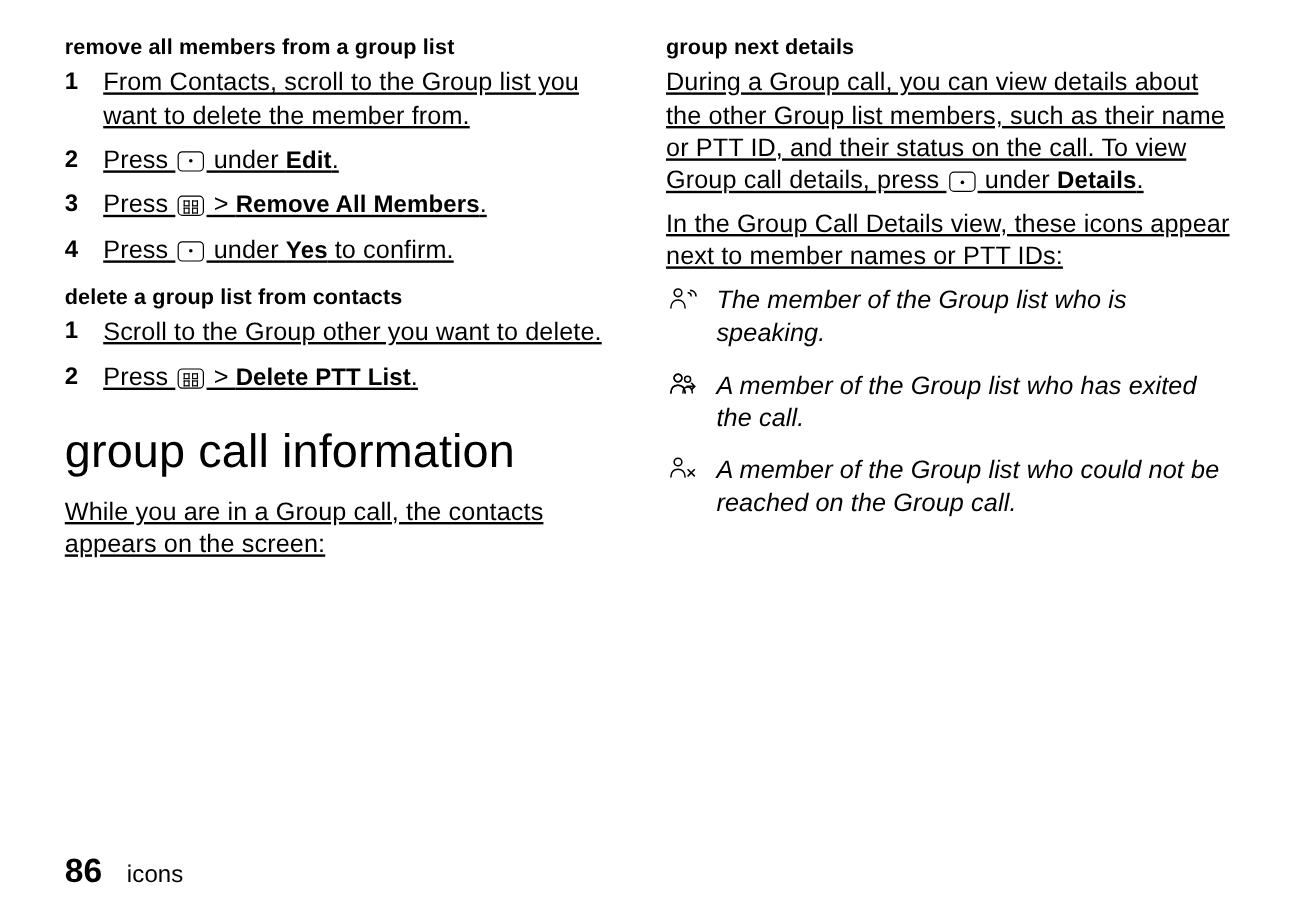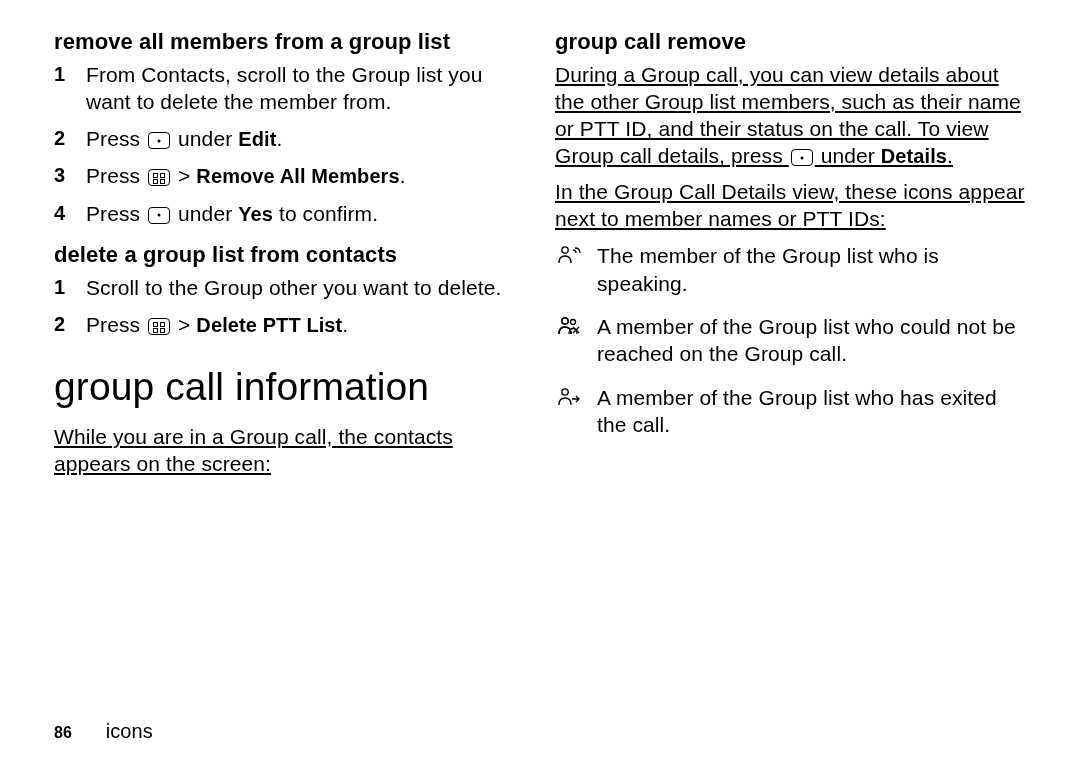--- a/index.html
+++ b/index.html
@@ -25,21 +25,21 @@
   }
   .cols {
     display: flex;
     gap: 30px;
   }
   .col {
     flex: 1 1 0;
     min-width: 0;
   }
   h3.sub {
-    font-size: 22px;
+    font-size: 18px;
     font-weight: 700;
     margin: 0 0 4px 0;
     font-stretch: normal;
   }
   h2.section {
     font-size: 39px;
     font-weight: 400;
     margin: 24px 0 10px 0;
   }
   p.flow {
@@ -50,20 +50,21 @@
     list-style: none;
     margin: 2px 0 14px 0;
     padding: 0;
     counter-reset: st;
   }
   ol.steps > li {
     counter-increment: st;
     padding-left: 32px;
     position: relative;
     margin: 4px 0 10px 0;
+    text-decoration: underline;
   }
   ol.steps > li::before {
     content: counter(st);
     position: absolute;
     left: 0;
     top: 0;
     font-weight: 700;
     font-family: Arial, sans-serif;
     font-stretch: condensed;
     font-size: 20px;
@@ -152,20 +153,21 @@
     display: inline-block;
     width: 26px;
     height: 20px;
     vertical-align: -3px;
   }
   .micon svg { width: 26px; height: 20px; }
   ul.icons {
     list-style: none;
     margin: 10px 0 0 0;
     padding: 0;
+    font-style: italic;
   }
   ul.icons > li {
     position: relative;
     padding-left: 42px;
     margin: 6px 0 16px 0;
   }
   ul.icons > li .micon {
     position: absolute;
     left: 2px;
     top: 1px;
@@ -174,21 +176,21 @@
   .footer {
     position: absolute;
     left: 54px;
     bottom: 22px;
     font-size: 20px;
   }
   .footer .pn {
     font-weight: 700;
     font-family: Arial, sans-serif;
     font-stretch: condensed;
-    font-size: 16px;
+    font-size: 28px;
     display: inline-block;
     width: 46px;
   }
 </style>
 </head>
 <body>
 
 <div class="page">
   <div class="cols">
 
@@ -214,21 +216,21 @@
         <li>
           <span>Press </span><span class="key key-menu"></span><span> &gt; </span><span class="bold-cond">Delete PTT List</span><span>.</span>
         </li>
       </ol>
 
       <h2 class="section">group call information</h2>
       <p class="flow">While you are in a Group call, the contacts appears on the screen:</p>
     </div>
 
     <div class="col">
-      <h3 class="sub">group call remove</h3>
+      <h3 class="sub">group next details</h3>
       <p class="flow">
         <span>During a Group call, you can view details about the other Group list members, such as their name or PTT ID, and their status on the call. To view Group call details, press </span><span class="key key-dot"></span><span> under </span><span class="bold-cond">Details</span><span>.</span>
       </p>
       <p class="flow">In the Group Call Details view, these icons appear next to member names or PTT IDs:</p>
 
       <ul class="icons">
         <li>
           <span class="micon">
             <svg viewBox="0 0 26 20">
                 <g fill="none" stroke="#000" stroke-width="1.3">
@@ -252,37 +254,37 @@
             </g>
               </svg>
           </span>
         </li>
         <li>
           <span class="micon">
             <svg viewBox="0 0 26 20">
                 <g fill="none" stroke="#000" stroke-width="1.3">
               <circle cx="8" cy="6" r="3.2"></circle>
                   <path d="M2 19c0-5 3-7 6-7s6 2 6 7"></path>
+              <path d="M15 13h6M19 10l3 3-3 3"></path>
+            </g>
+              </svg>
+          </span>
+          <span>A member of the Group list who has exited the call.</span>
+        </li>
+        <li>
+          <span class="micon">
+            <svg viewBox="0 0 26 20">
+                <g fill="none" stroke="#000" stroke-width="1.3">
+              <circle cx="8" cy="6" r="3.2"></circle>
+                  <path d="M2 19c0-5 3-7 6-7s6 2 6 7"></path>
               <path d="M16 12l6 6M22 12l-6 6"></path>
             </g>
               </svg>
           </span>
           <span>A member of the Group list who could not be reached on the Group call.</span>
-        </li>
-        <li>
-          <span class="micon">
-            <svg viewBox="0 0 26 20">
-                <g fill="none" stroke="#000" stroke-width="1.3">
-              <circle cx="8" cy="6" r="3.2"></circle>
-                  <path d="M2 19c0-5 3-7 6-7s6 2 6 7"></path>
-              <path d="M15 13h6M19 10l3 3-3 3"></path>
-            </g>
-              </svg>
-          </span>
-          <span>A member of the Group list who has exited the call.</span>
         </li>
       </ul>
     </div>
   </div>
 
   <div class="footer">
     <span class="pn">86</span>
     <span>icons</span>
   </div>
 </div>

